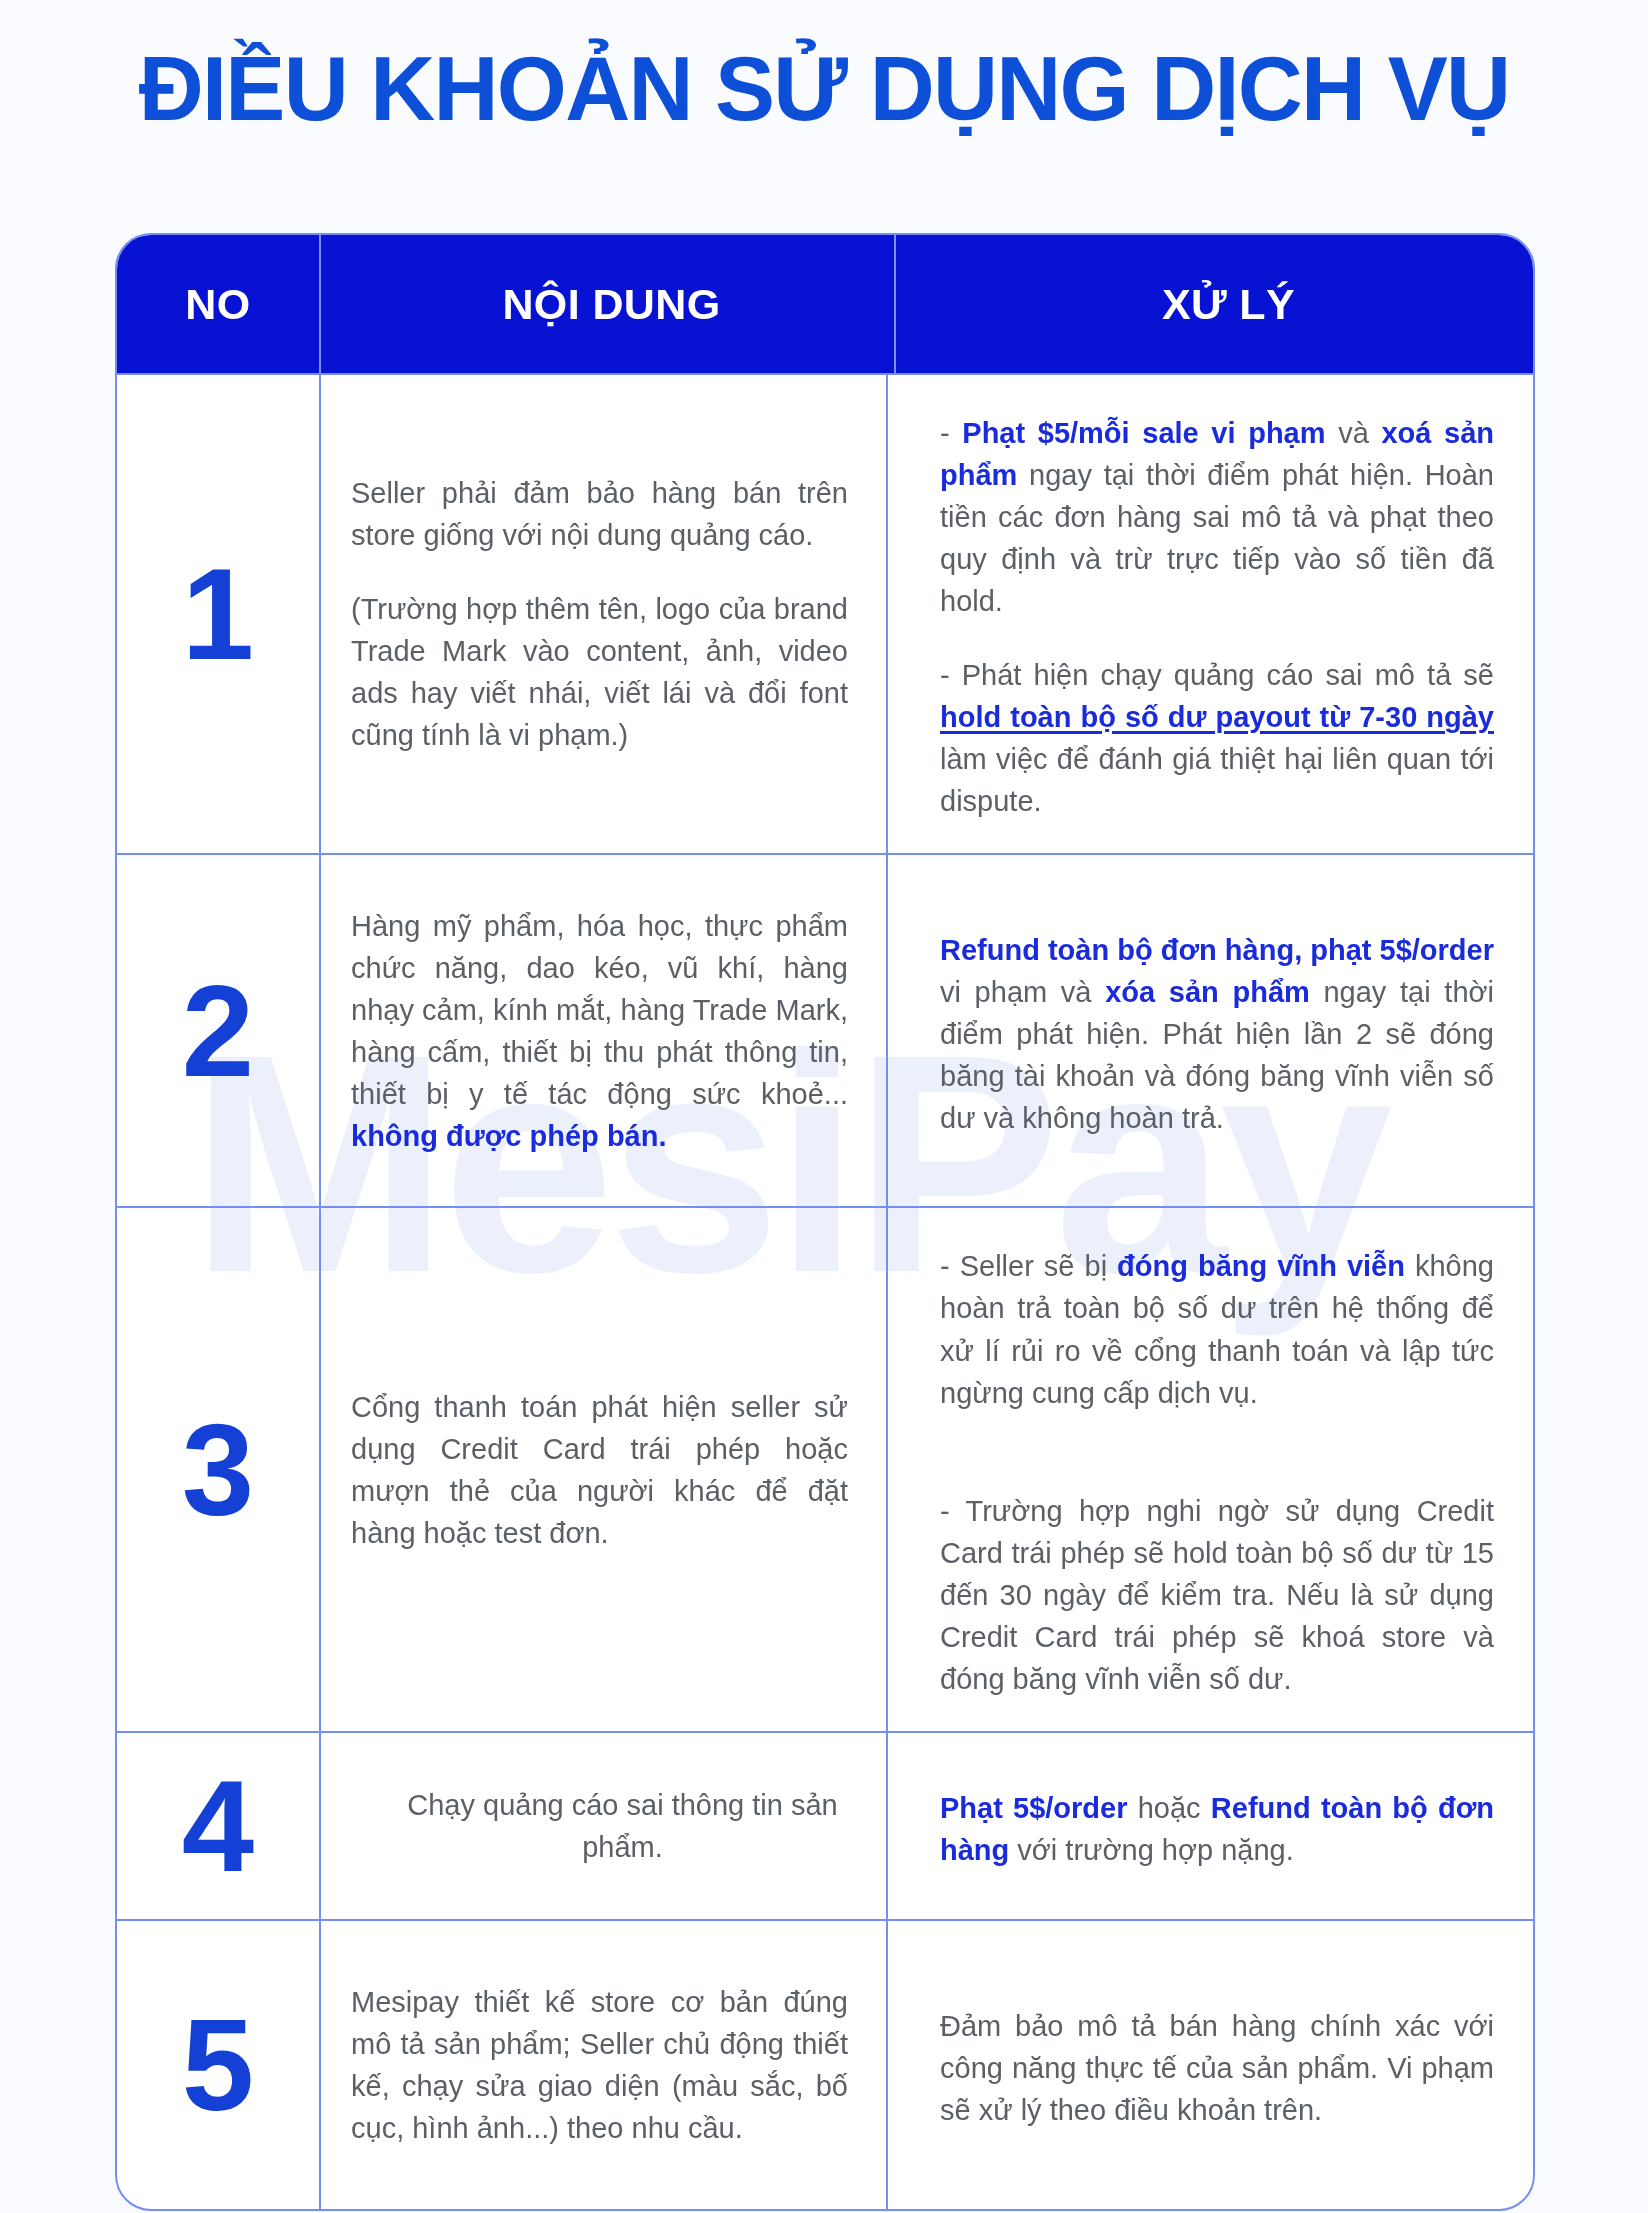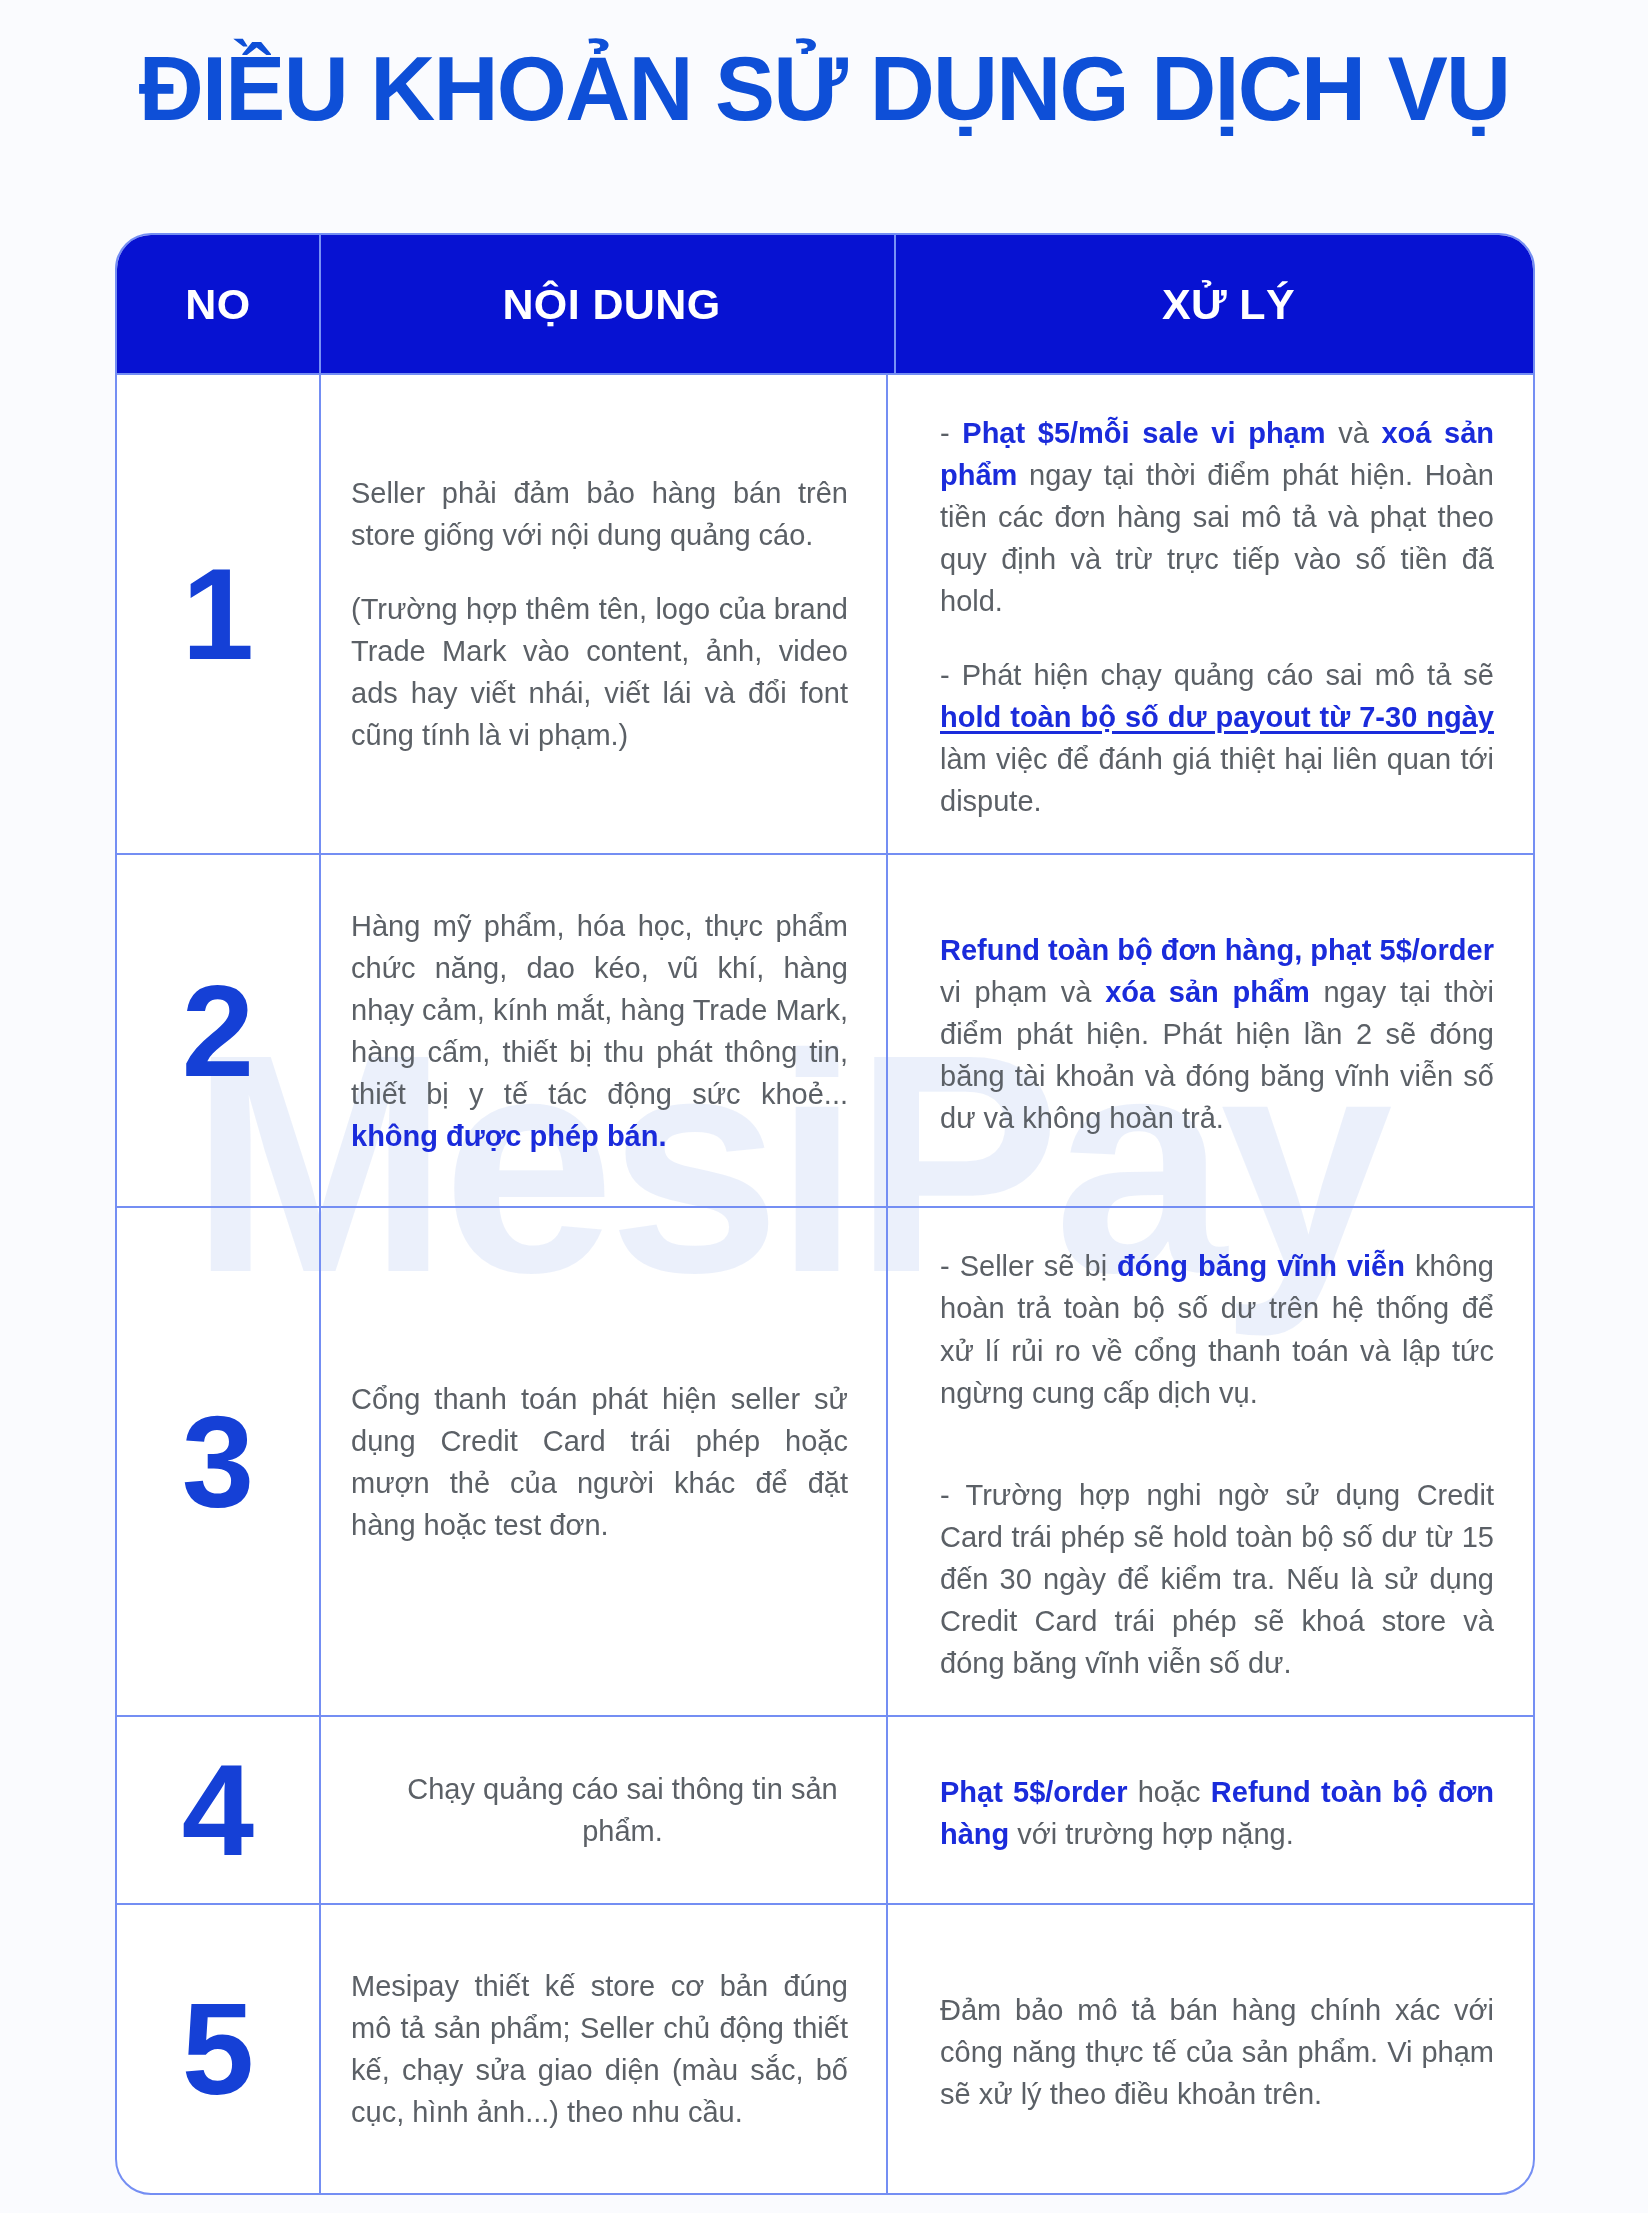--- a/index.html
+++ b/index.html
@@ -75,21 +75,21 @@
   .cell.col-content{border-right:2.6px solid var(--border_blue);padding:31px 38px 31px 30px;}
   .cell.col-action{padding:37px 43px 31px 52px;}
   .num{
     font-size:130px;font-weight:800;color:var(--number_blue);line-height:1;
   }
   .cell p{
     font-size:29px;line-height:1.45;color:var(--text_gray);
     text-align:justify;
   }
   .cell p + p{margin-top:32px;}
-  .cell.gap-lg p + p{margin-top:60px;}
+  .cell.gap-lg p + p{margin-top:76px;}
   .cell.left p{text-align:center;margin-left:46px;}
   .hl{color:var(--accent);font-weight:700;}
   .hl-u{text-decoration:underline;text-decoration-thickness:2.6px;text-underline-offset:4.3px;}
 </style>
 </head>
 <body>
 
 <div class="page">
 
   <h1 class="title">ĐIỀU KHOẢN SỬ DỤNG DỊCH VỤ</h1>

